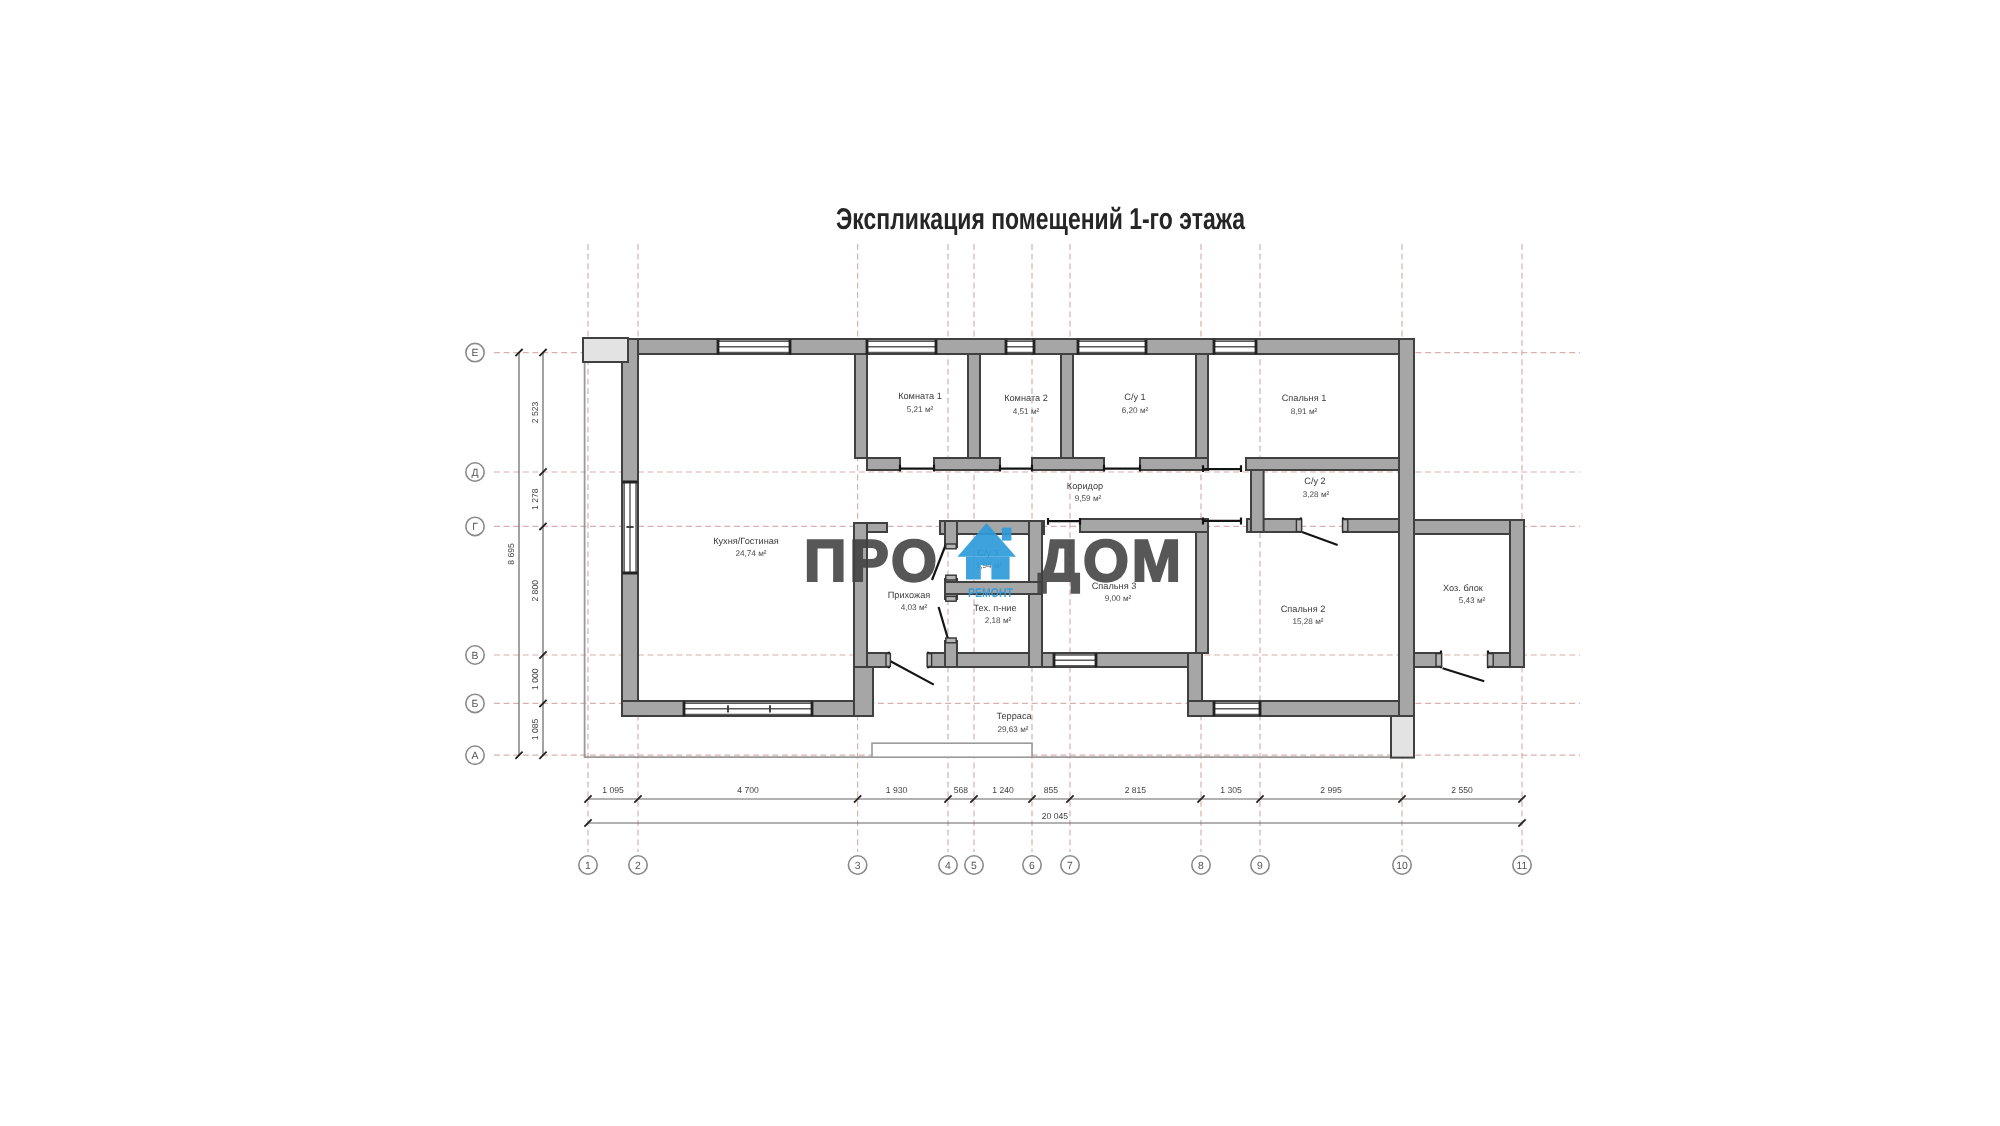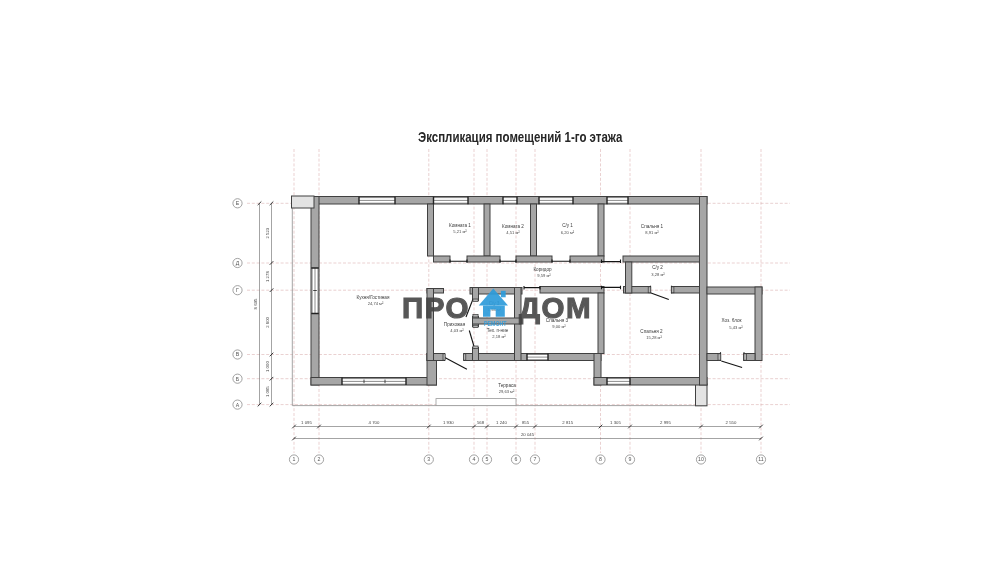--- a/index.html
+++ b/index.html
@@ -1,17 +1,17 @@
 <!DOCTYPE html>
 <html><head>
 <meta charset="utf-8">
 <style>
   html,body{margin:0;padding:0;width:1000px;height:563px;background:#ffffff;overflow:hidden;}
   body{font-family:"Liberation Sans", sans-serif;}
-  #stage{position:relative;width:1000px;height:438px;margin-top:27px;}
+  #stage{position:relative;width:1000px;height:438px;}
   svg{position:absolute;left:0;top:0;}
   .rname{font-size:4.6px;fill:#3a3a3a;}
   .rarea{font-size:4.1px;fill:#4a4a4a;}
   .dim{font-size:4.3px;fill:#444;}
   .gnum{font-size:5.2px;fill:#555;}
 </style>
 </head>
 <body>
 <div id="stage">
 <svg width="1000" height="563" viewBox="0 0 1000 563" text-anchor="middle">

